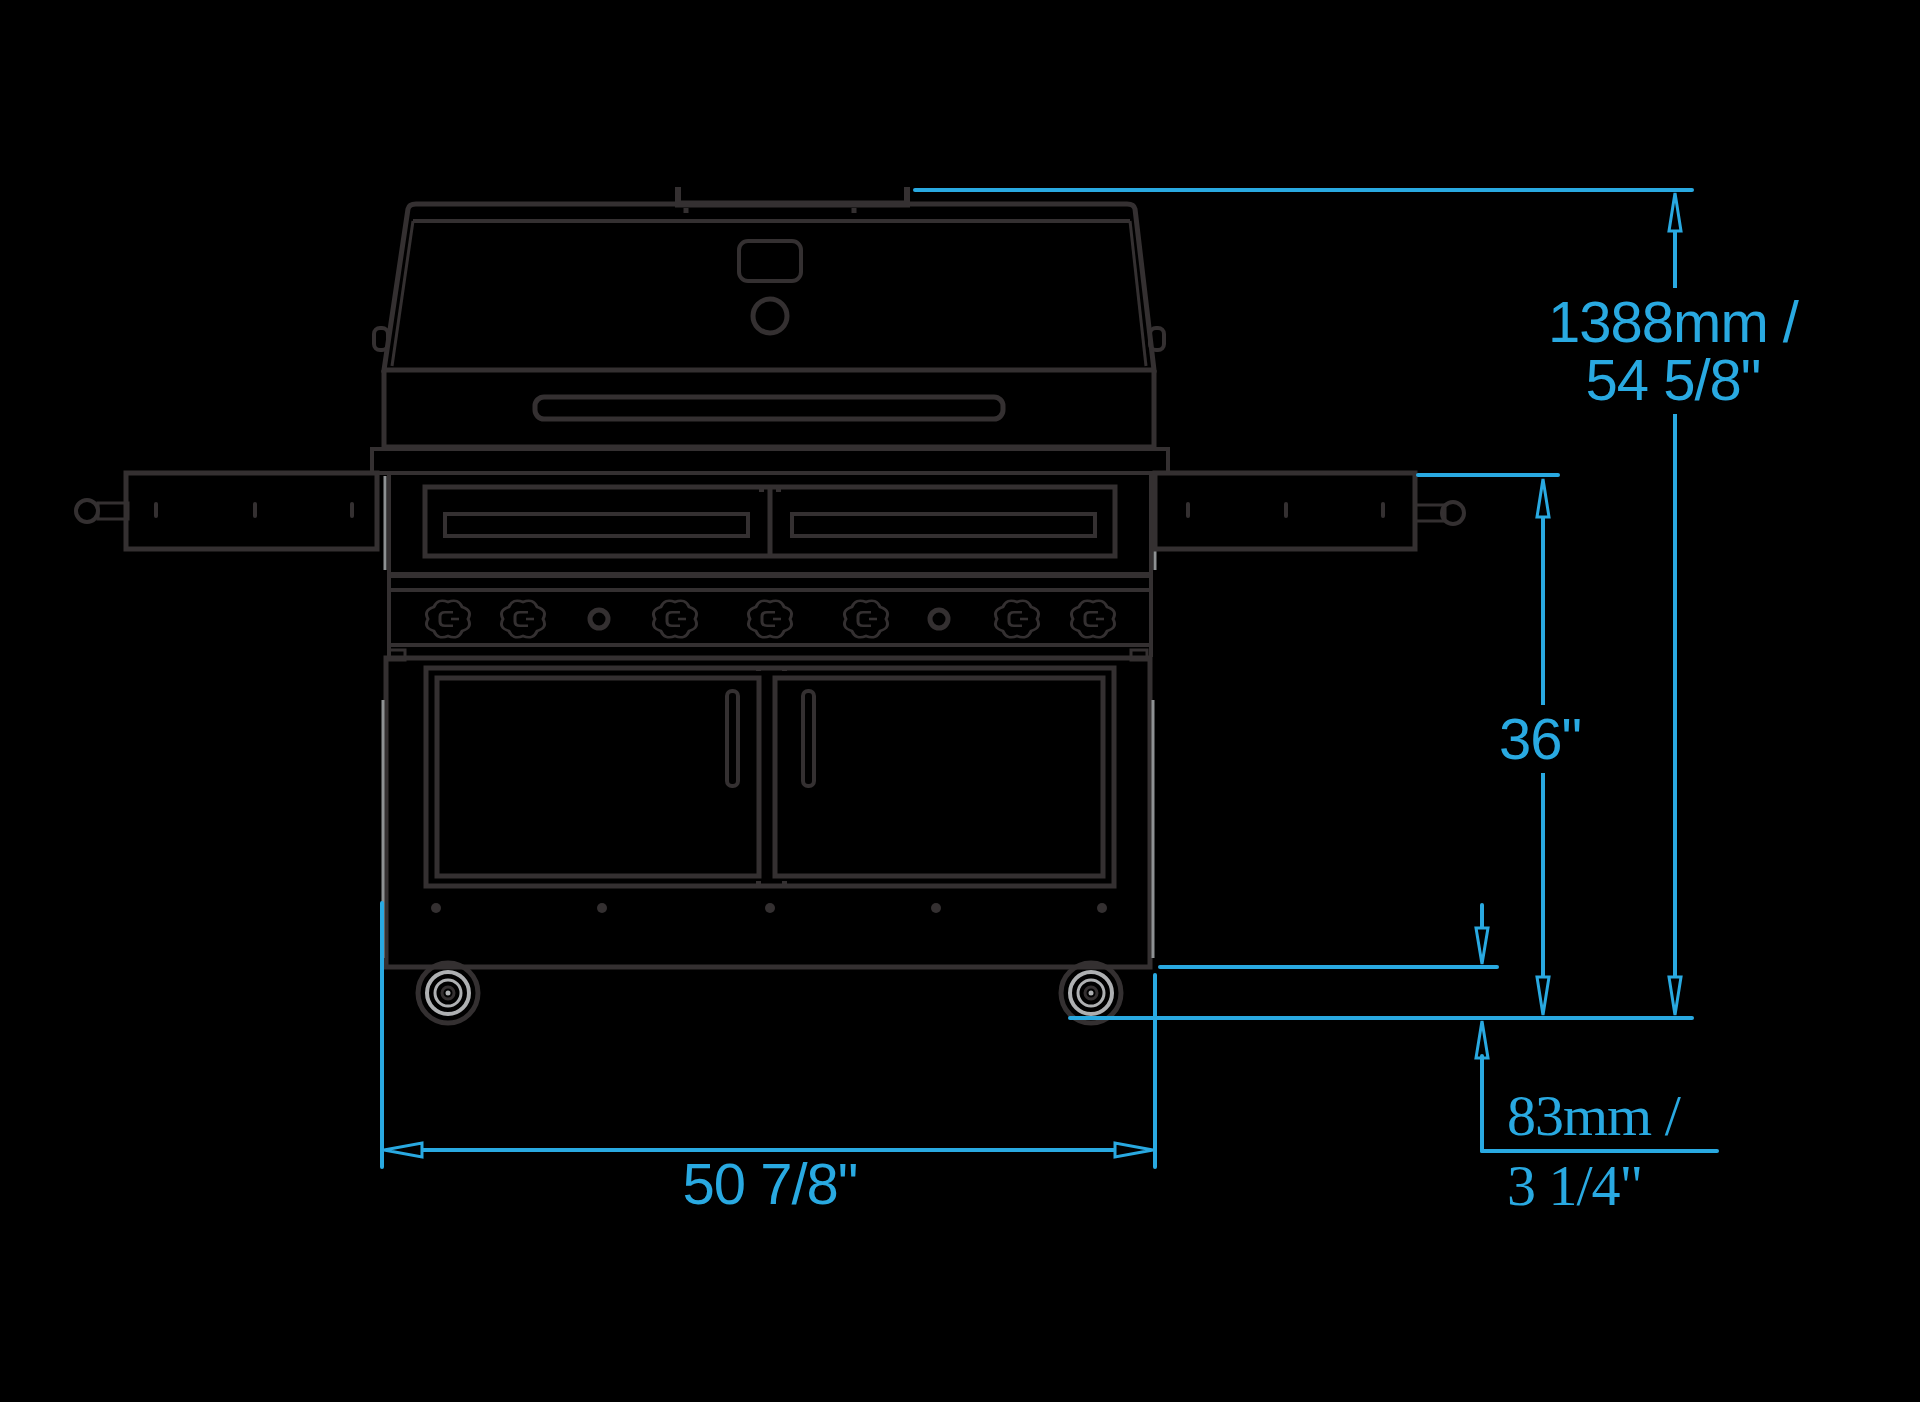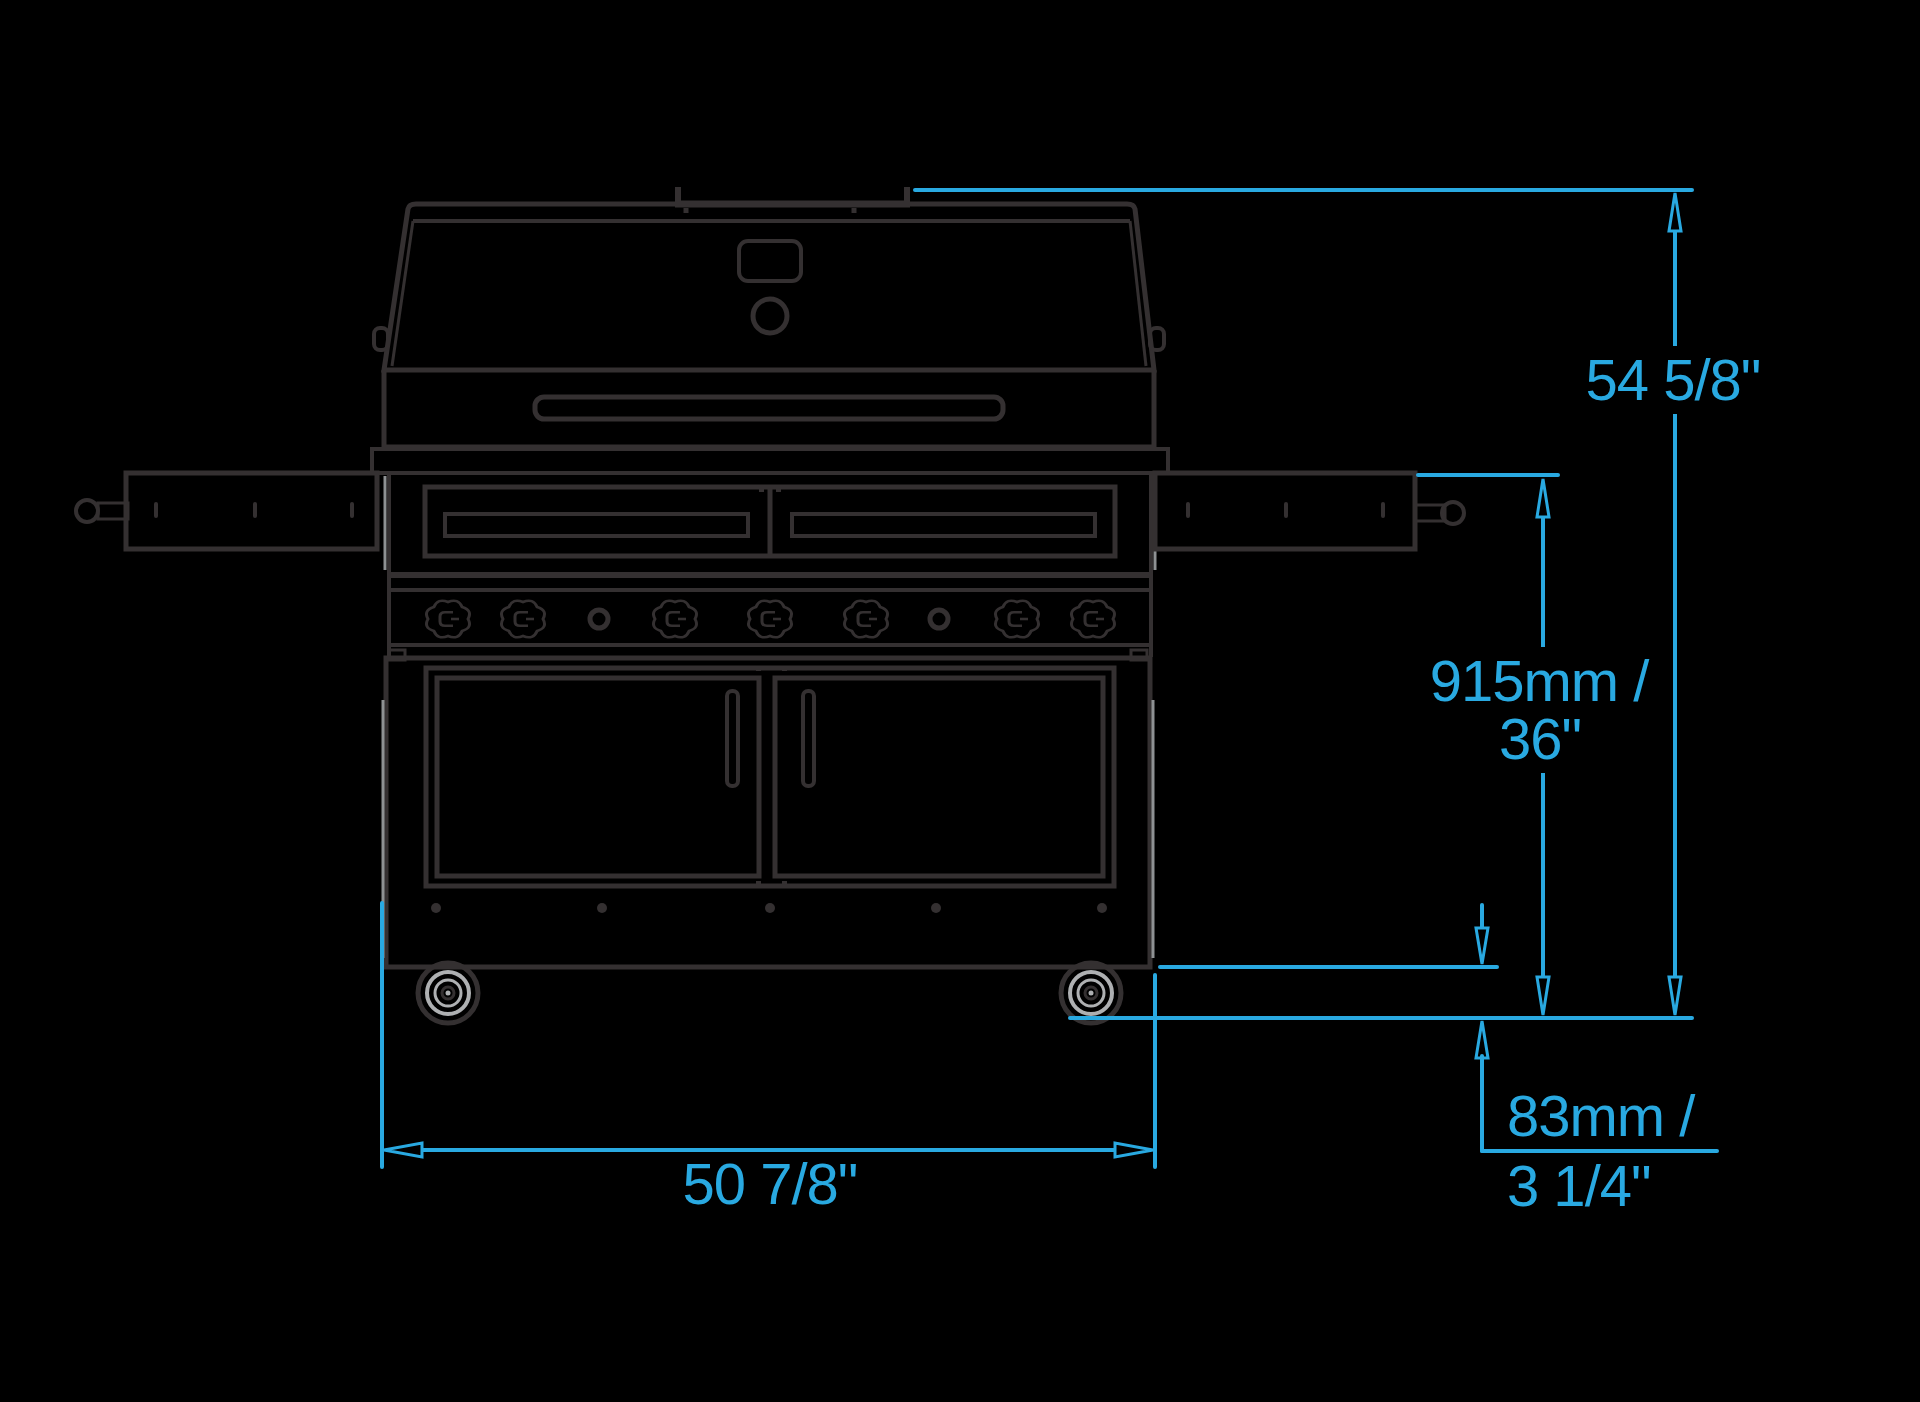--- a/index.html
+++ b/index.html
@@ -8,21 +8,21 @@
     background:var(--bg,#000);
     font-family:"Liberation Sans",sans-serif;
   }
   .stage svg{position:absolute;left:0;top:0;}
   .dim{
     position:absolute;color:var(--accent,#29A9E1);
     font-size:58px;letter-spacing:-1px;line-height:1;white-space:nowrap;
     transform:translate(-50%,-50%);
   }
   .dim.bg{background:var(--bg,#000);padding:5px 12px;}
-  .dim.leftalign{transform:translateY(-50%);}
+  .dim.leftalign{transform:translateY(-50%);font-family:Liberation Serif, serif;}
   
   .art{stroke:var(--line,#343031);fill:none;stroke-width:4;}
   .w3{stroke-width:3;} .w5{stroke-width:5;} .w6{stroke-width:6;} .w7{stroke-width:7;}
   .fillart{fill:var(--line,#343031);stroke:none;}
   .hl{stroke:var(--hl,#8E9193);stroke-width:3;fill:none;}
   .blue{stroke:var(--accent,#29A9E1);stroke-width:4;fill:none;stroke-linecap:round;}
   .bluehead{fill:var(--bg,#000);stroke:var(--accent,#29A9E1);stroke-width:3;stroke-linejoin:miter;}
   .ring{stroke:var(--wheel,#AEB0B2);fill:none;}
 </style>
 </head>
@@ -176,23 +176,23 @@
 
   <g>
     <line class="blue" x1="382" y1="903" x2="382" y2="1167"></line>
     <line class="blue" x1="1155" y1="975" x2="1155" y2="1167"></line>
     <line class="blue" x1="398" y1="1150" x2="1138" y2="1150"></line>
     <path class="bluehead" d="M384,1150 L422,1143 L422,1157 Z"></path>
     <path class="bluehead" d="M1153,1150 L1115,1143 L1115,1157 Z"></path>
   </g>
 </svg>
 
+<div class="dim bg" style="left:1673px;top:322px">1388mm /</div>
 <div class="dim bg" style="left:1673px;top:380px">54 5/8"</div>
 
-<div class="dim bg" style="left:1539px;top:681px">915mm /</div>
 <div class="dim bg" style="left:1540px;top:739px">36"</div>
 
 <div class="dim" style="left:770px;top:1184px">50 7/8"</div>
 
 <div class="dim leftalign" style="left:1507px;top:1116px">83mm /</div>
 <div class="dim leftalign" style="left:1507px;top:1186px">3 1/4"</div>
 
 </div>
 
 </body></html>

